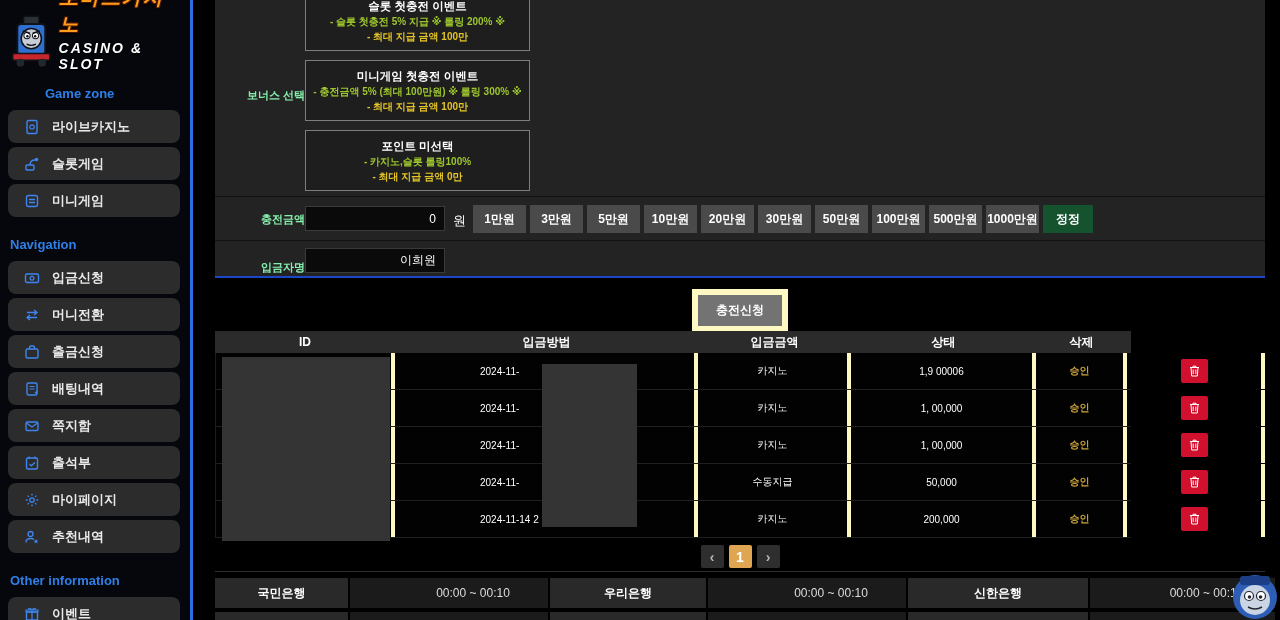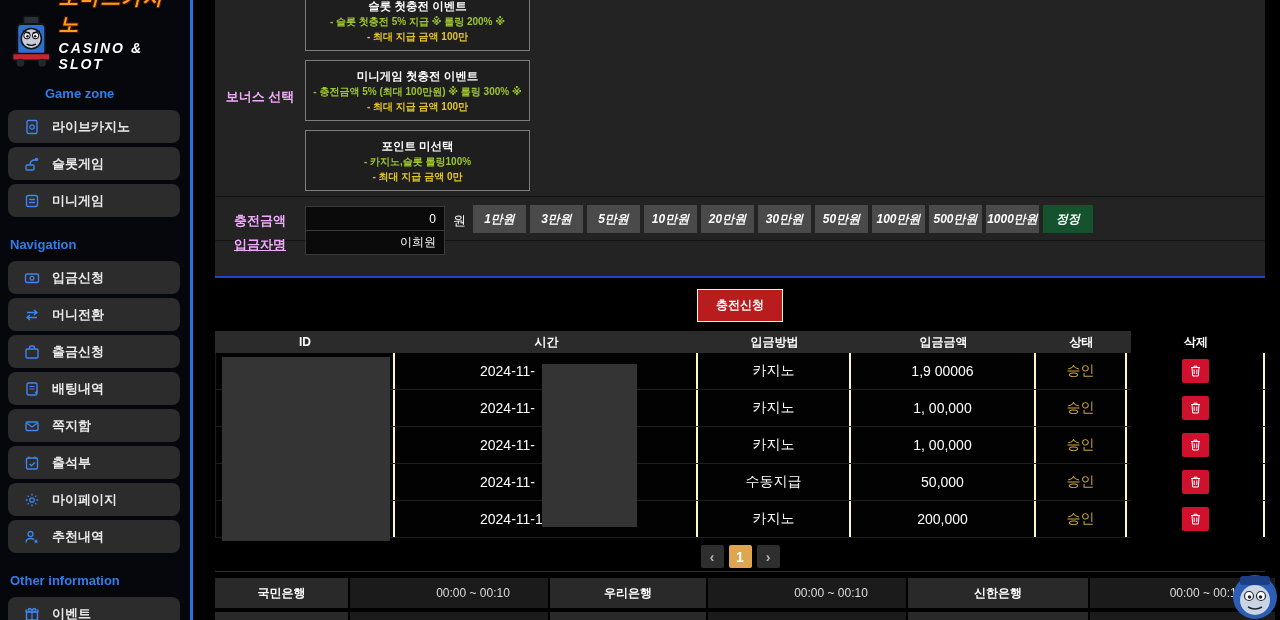--- a/index.html
+++ b/index.html
@@ -21,60 +21,60 @@
   .side-item { display:flex; align-items:center; gap:12px; height:33px; margin-bottom:4px;
                background:#2c2c2c; border-radius:8px; padding:0 12px 0 16px; cursor:pointer; }
   .side-item svg { flex:0 0 16px; }
   .side-item span.lbl { color:#e9e9e9; font-size:13px; font-weight:600; }
 
   
   .main { position:absolute; left:215px; top:0; width:1050px; height:620px; }
 
   .form-panel { position:relative; width:1050px; height:278px; background:#232323;
                 border-bottom:2px solid #1c47c8; overflow:hidden; }
-  .form-label { position:absolute; left:0; width:90px; text-align:center;
-                color:#f0abfc; font-size:13px; font-weight:700; }
+  .form-label { position:absolute; left:0; width:90px; text-align:right;
+                color:#86efac; font-size:11px; font-weight:700; }
   .bonus-label { top:88px; }
   .bonus-stack { position:absolute; left:90px; top:-10px; width:225px; }
   .bonus-box { border:1px solid #7d7d7d; background:#1e1e1e; text-align:center;
                padding:7px 4px 6px 4px; margin-bottom:9px; cursor:pointer; }
   .bonus-title { color:#fff; font-size:11.5px; font-weight:700; line-height:16px; white-space:nowrap; }
   .bonus-line1 { color:#9dc62d; font-size:10px; font-weight:700; line-height:15px; white-space:nowrap; }
   .bonus-line2 { color:#e3c428; font-size:10px; font-weight:700; line-height:15px; white-space:nowrap; }
 
   .hdiv { position:absolute; left:0; width:1050px; height:1px; background:#121212; }
   .amount-row-div { top:196px; } .name-row-div { top:240px; }
 
-  .amount-label { top:212px; } .name-label { top:236px;text-decoration:underline; }
+  .amount-label { top:212px; } .name-label { top:260px; }
   .field-input { position:absolute; left:90px; width:140px; height:25px; background:#0a0a0a;
                  border:1px solid #3a3a3a; color:#fff; font-size:12px; text-align:right;
                  padding-right:8px; font-family:inherit; }
-  .amount-input { top:206px; } .name-input { top:230px; }
+  .amount-input { top:206px; } .name-input { top:248px; }
   .currency { position:absolute; left:238px; top:212px; color:#fff; font-size:13px; }
   .amount-buttons { position:absolute; left:258px; top:205px; display:flex; gap:4px; }
   .amt-btn { width:53px; height:28px; background:#4a4a4a; border:none; color:#fff;
-             font-size:12px; font-weight:700; cursor:pointer; font-family:inherit;font-style:italic; }
+             font-size:12px; font-weight:700; cursor:pointer; font-family:inherit; }
   .amt-btn.correct { background:#14532d; width:50px; }
 
   .submit-wrap { position:absolute; left:0; top:289px; width:1050px; text-align:center; }
-  .submit-btn { background:#b91c1c; border:1px solid #fef9c3; color:#fff; font-size:12px;
+  .submit-btn { background:#737373; border:6px solid #fef9c3; color:#fff; font-size:12px;
                 font-weight:700; padding:7px 18px; cursor:pointer; font-family:inherit; }
 
   
   .tbl { position:absolute; left:0; top:331px; width:916px; }
   .tbl-header, .tbl-row { display:grid; grid-template-columns:180px 303px 153px 185px 91px 138px; }
   .tbl-header { background:#2b2b2b; height:22px; }
   .tbl-header div { color:#fff; font-size:12px; font-weight:700; display:flex;
                     align-items:center; justify-content:center; }
   .tbl-row { height:37px; background:#020202; border-bottom:1px solid #1f1f1f; }
   .tbl-row > div { display:flex; align-items:center; justify-content:center;
-                   color:#fff; font-size:14px; border-right:2px solid #fef9c3; }
+                   color:#fff; font-size:10px; border-right:4px solid #fef9c3; }
   .tbl-row > div:first-child { border-left:1px solid #1c1c1c; }
   .cell-time { justify-content:flex-start !important; padding-left:85px; }
-  .cell-status { color:#c9a23c !important; font-weight:400; }
+  .cell-status { color:#c9a23c !important; font-weight:700; }
   .del-btn { width:27px; height:24px; background:#d1102e; border:none; border-radius:2px;
              display:flex; align-items:center; justify-content:center; cursor:pointer; }
 
   .redact { position:absolute; background:#343434; z-index:5; }
   .redact-id { left:7px; top:357px; width:168px; height:184px; }
   .redact-time { left:327px; top:364px; width:95px; height:163px; }
 
   
   .pagination { position:absolute; left:0; top:545px; width:1050px; display:flex;
                 justify-content:center; gap:5px; }
@@ -270,21 +270,20 @@
       <input class="field-input name-input" value="이희원" style="">
     </div>
 
     <div class="submit-wrap">
       <button class="submit-btn">충전신청</button>
     </div>
 
     <div class="tbl">
       <div class="tbl-header">
         <div>ID</div>
-        <div>시간</div>
         <div>입금방법</div>
         <div>입금금액</div>
         <div>상태</div>
         <div>삭제</div>
       </div>
 
       <div class="tbl-row">
         <div></div>
         <div class="cell-time">2024-11-</div>
         <div>카지노</div>

